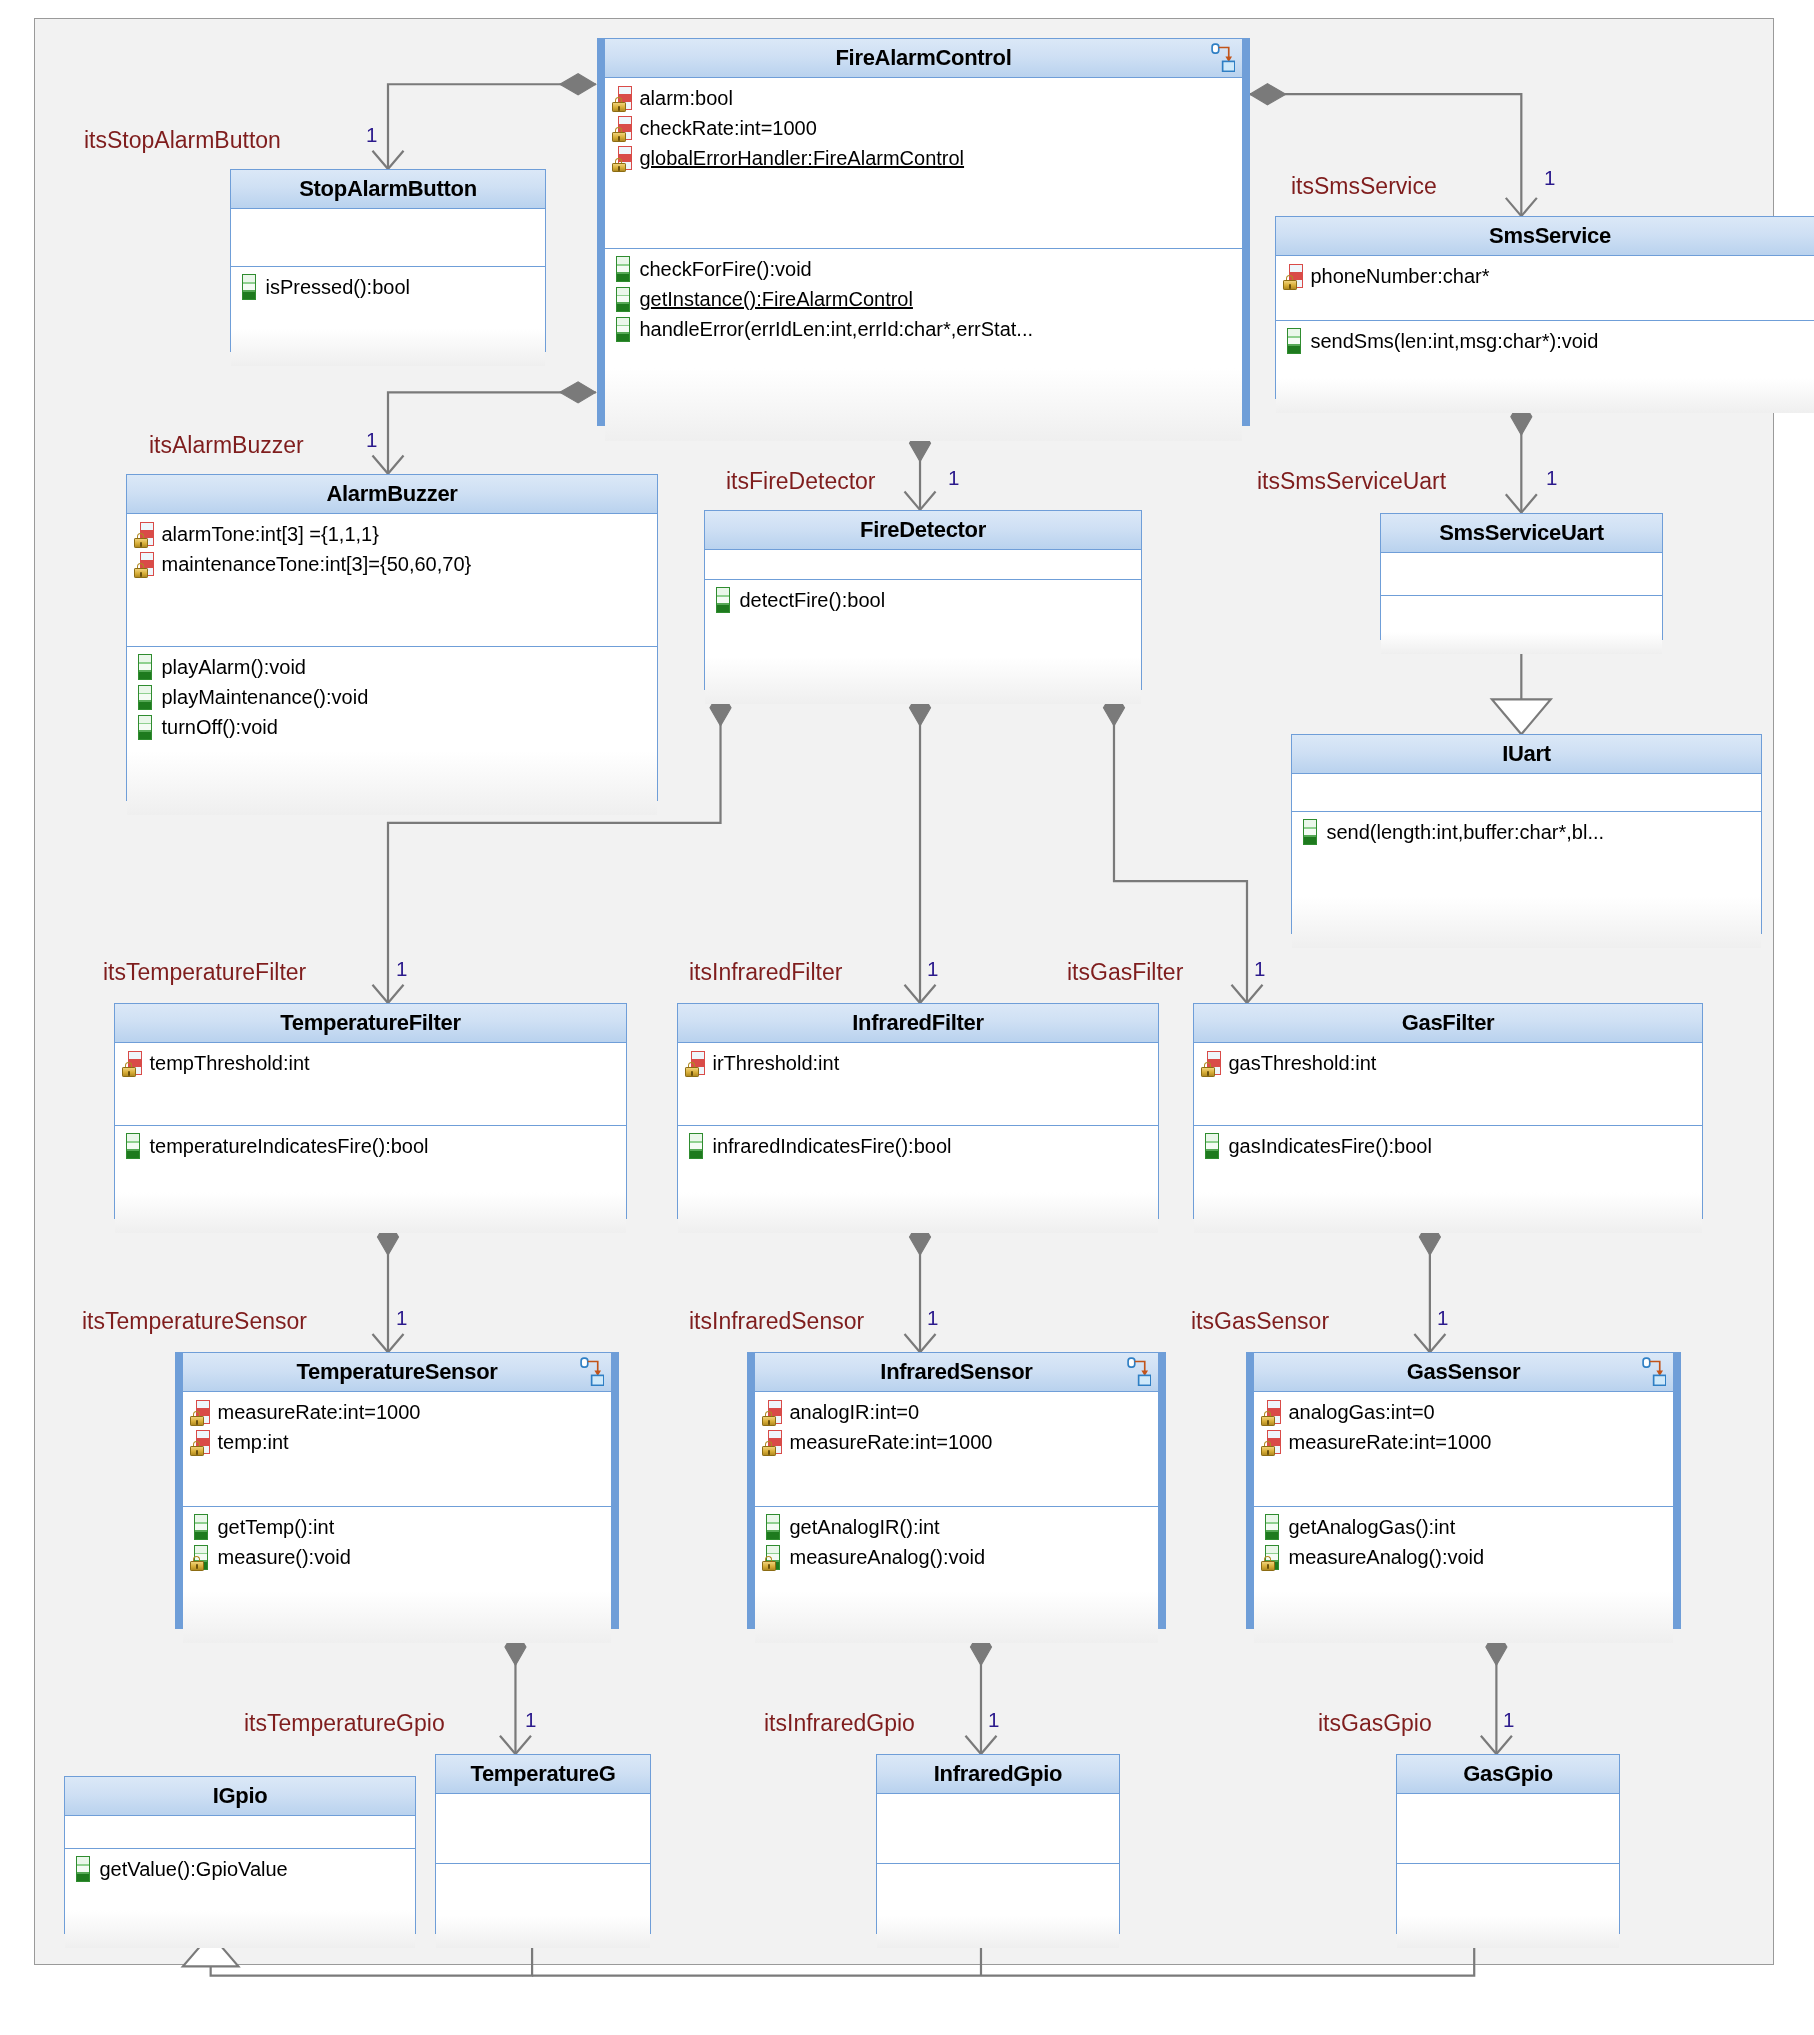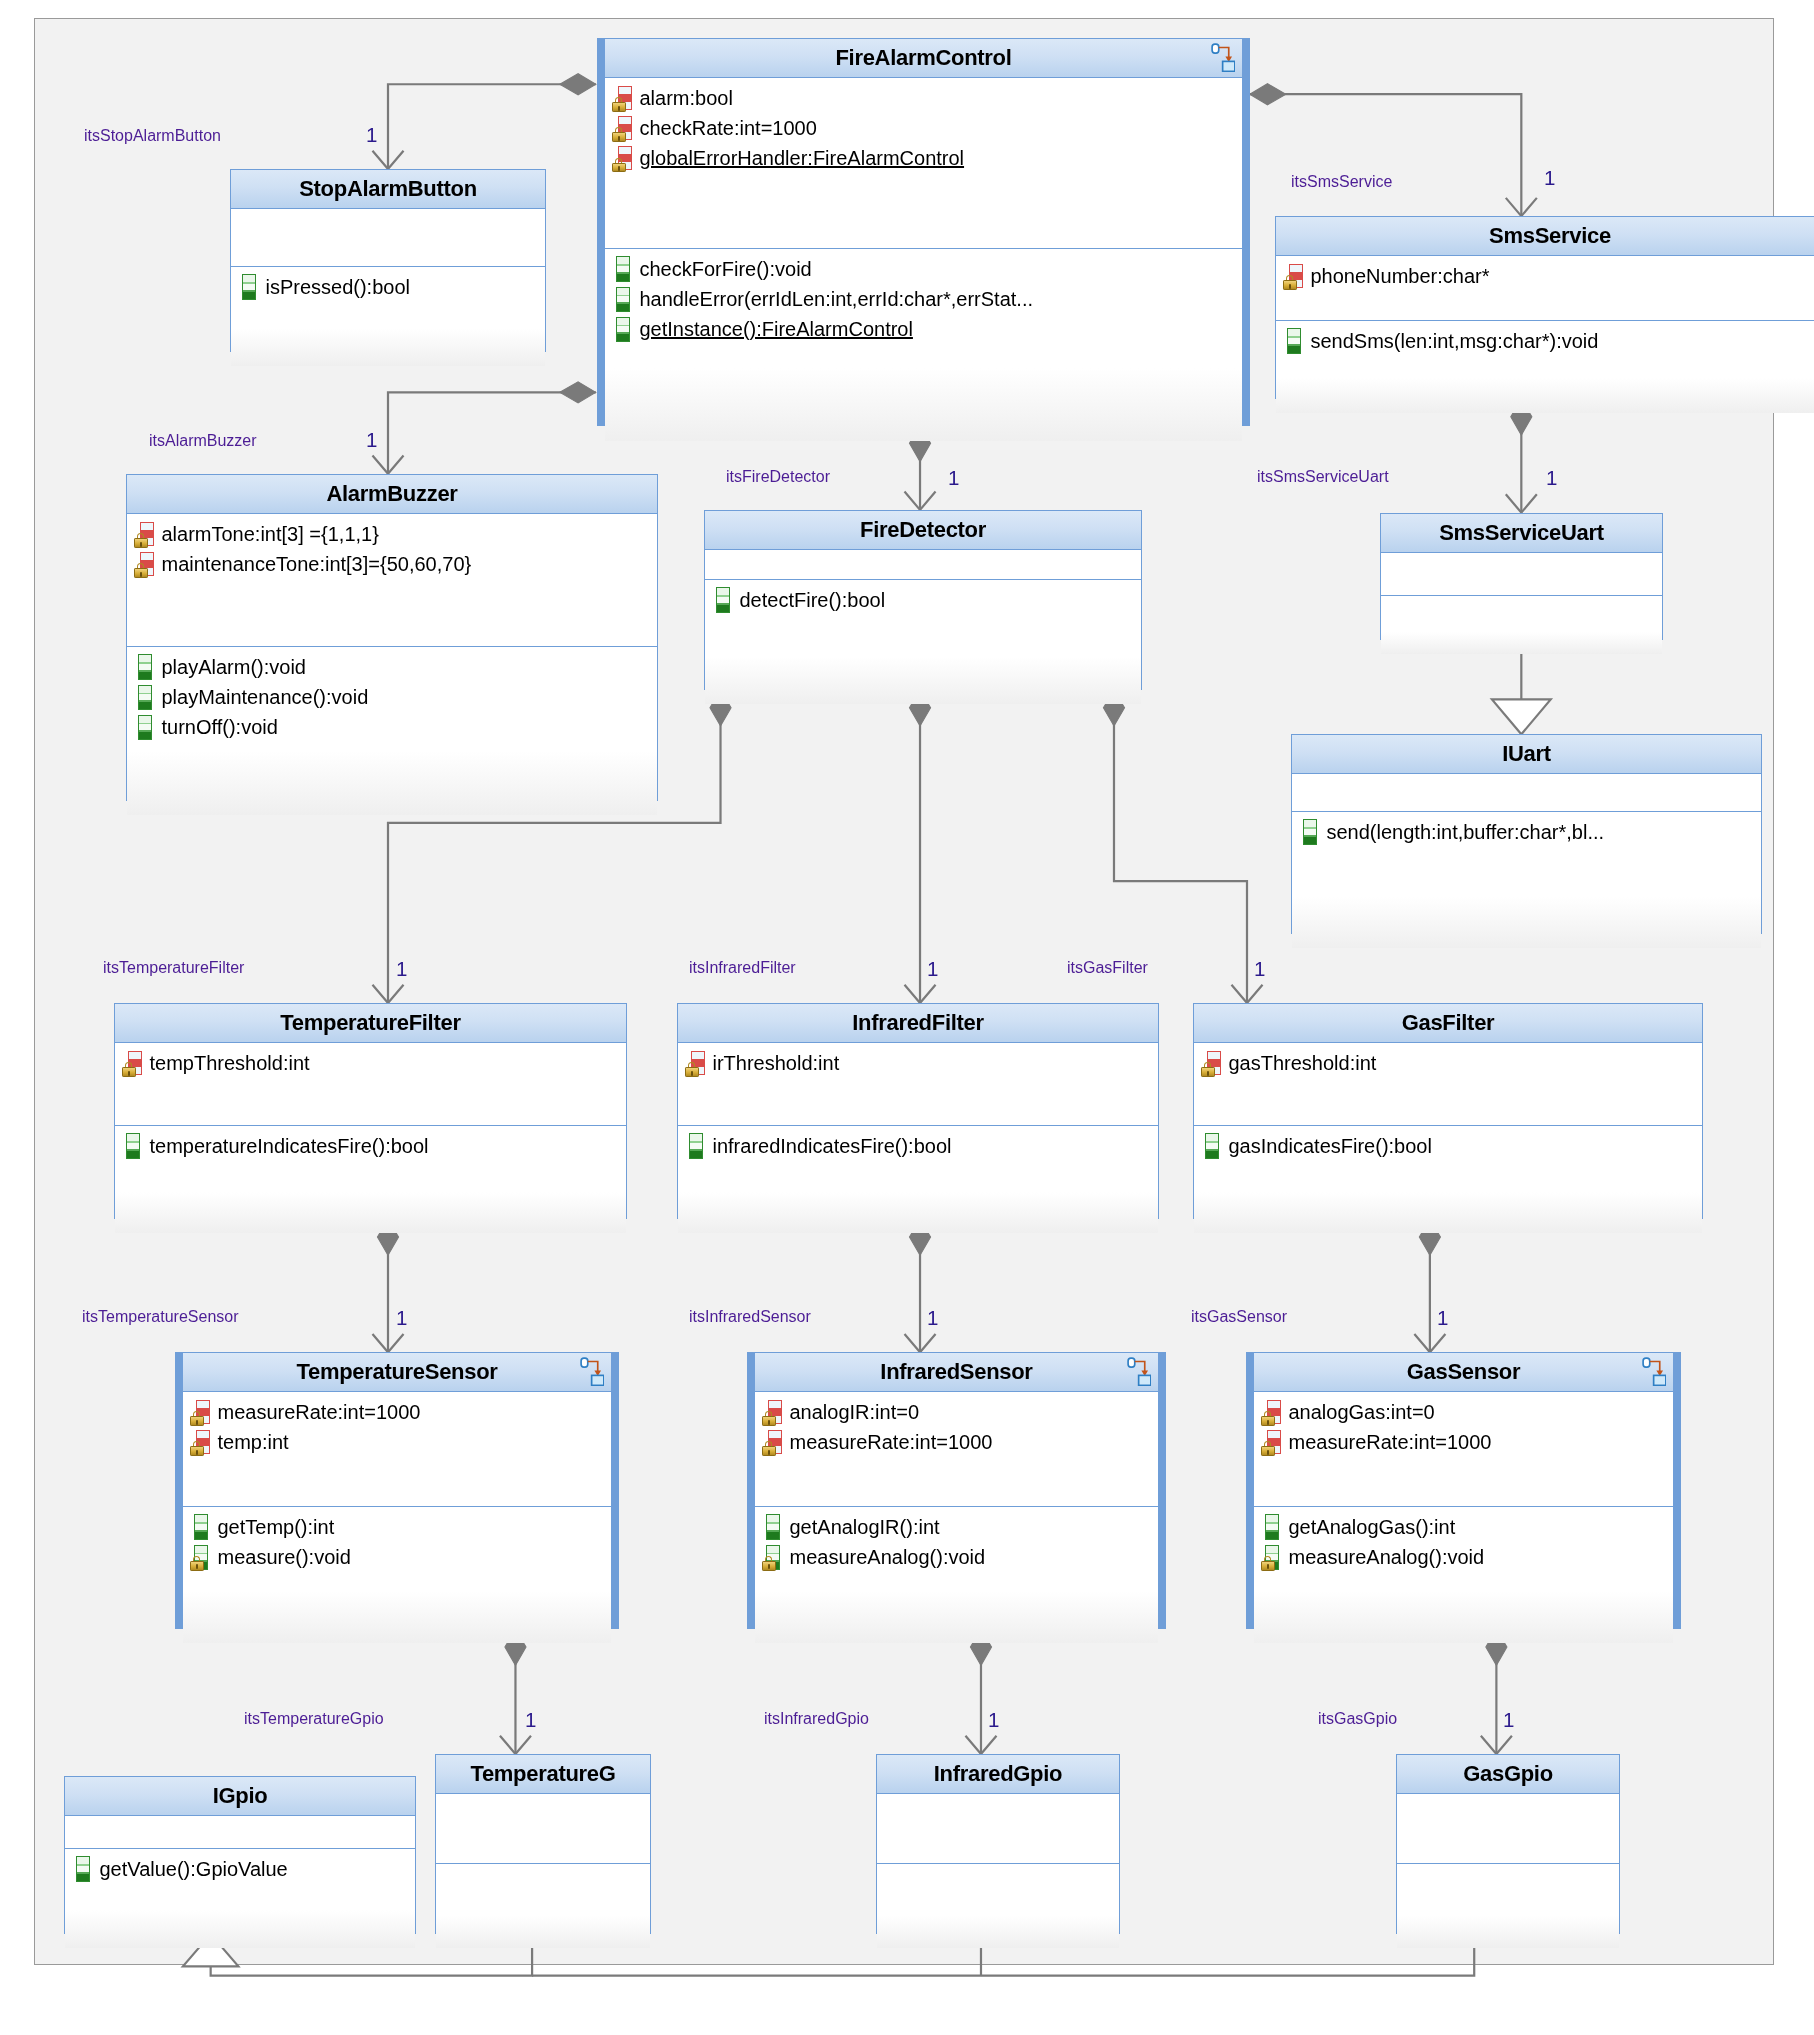--- a/index.html
+++ b/index.html
@@ -88,21 +88,21 @@
   .active:before,.active:after{
     content:"";position:absolute;top:-1.1px;bottom:-1.1px;width:7.8px;
     background:#6f9ed8;
   }
   .active:before{left:-7.8px;}
   .active:after{right:-7.8px;}
   
   .reglyph{position:absolute;right:6.7px;top:4.4px;width:24.4px;height:29px;}
   
   .role{
-    position:absolute;font-size:16px;color:#4c1d95;white-space:nowrap;z-index:7;text-align:right;
+    position:absolute;font-size:23px;color:#7f1d1d;white-space:nowrap;z-index:7;text-align:right;
   }
   .mult{
     position:absolute;font-size:20.5px;color:#2b1a8c;white-space:nowrap;z-index:7;
   }
 </style>
 </head>
 <body>
 
 <div id="canvas">
   <div id="frame"></div>
@@ -270,27 +270,27 @@
       <div class="row">
         <span class="ic op">
             <span class="bx"></span>
           </span>
         <span class="lbl">checkForFire():void</span>
       </div>
       <div class="row">
         <span class="ic op">
             <span class="bx"></span>
           </span>
+        <span class="lbl stat">getInstance():FireAlarmControl</span>
+      </div>
+      <div class="row">
+        <span class="ic op">
+            <span class="bx"></span>
+          </span>
         <span class="lbl">handleError(errIdLen:int,errId:char*,errStat...</span>
-      </div>
-      <div class="row">
-        <span class="ic op">
-            <span class="bx"></span>
-          </span>
-        <span class="lbl stat">getInstance():FireAlarmControl</span>
       </div>
     </div>
   </div>
 
   <div class="cls" style="left:230px;top:169px;width:316px;height:183px;">
     <div class="hdr">
       <span>StopAlarmButton</span>
     </div>
     <div class="attrs" style="height:48px;"></div>
     <div class="ops" style="height:calc(100% - 48px - 43px);">

